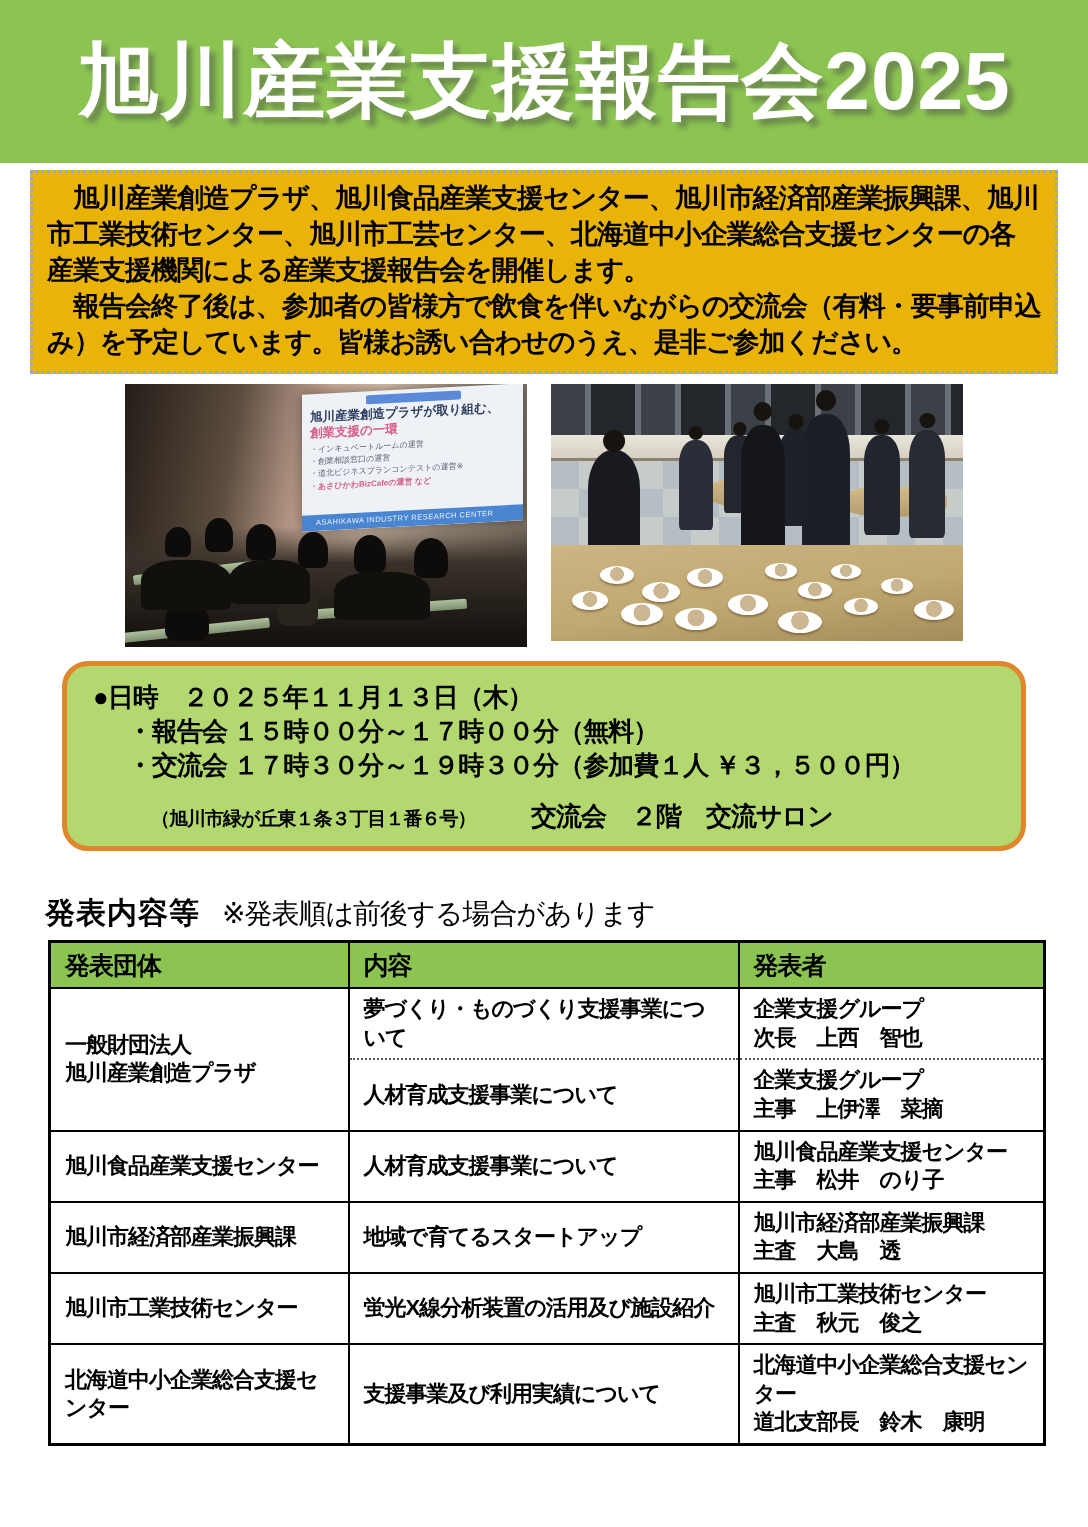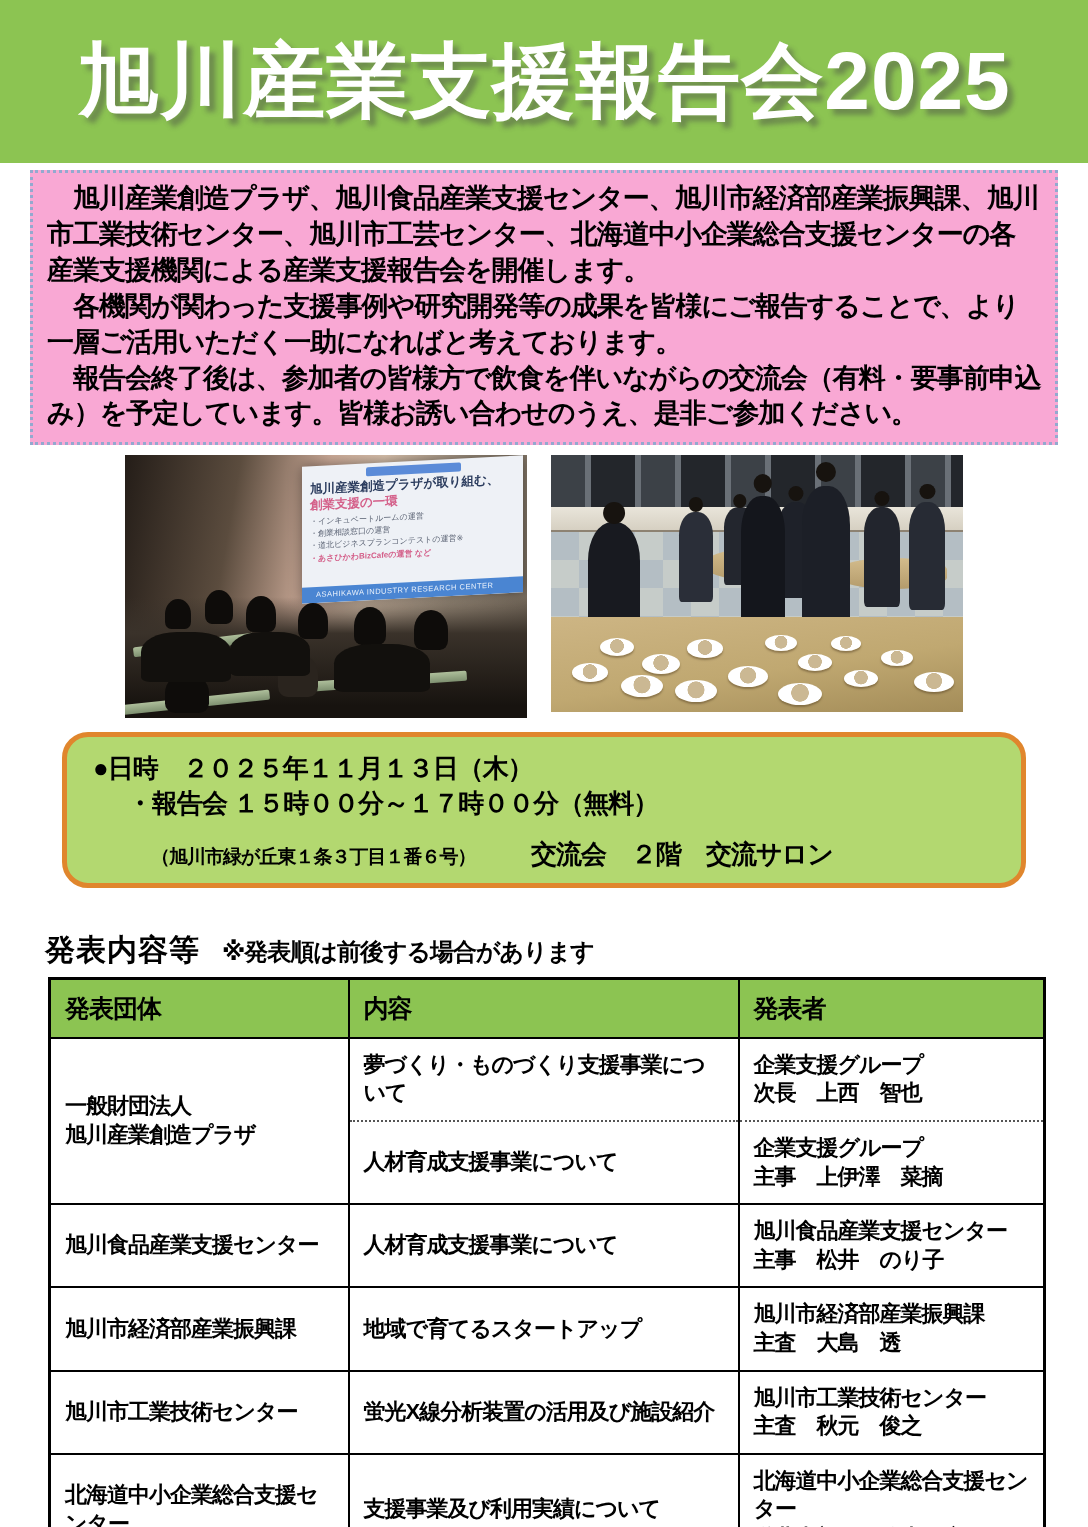--- a/index.html
+++ b/index.html
@@ -12,21 +12,21 @@
   html,body{background:#ffffff;}
   body{font-family:"Liberation Sans","DejaVu Sans",sans-serif;color:#000;}
   .page{width:1088px;height:1527px;background:#fff;position:relative;overflow:hidden;display:flex;flex-direction:column;}
 
   
   .banner{height:163px;background:var(--green);display:flex;align-items:center;justify-content:center;flex:0 0 auto;}
   .banner h1{color:#fff;font-size:82px;font-weight:900;letter-spacing:1px;white-space:nowrap;
              text-shadow:6px 6px 5px rgba(70,70,70,.45);}
 
   
-  .intro{margin:7px 30px 0 30px;border:3px dotted #93a9cf;background:#f9a8d4;padding:8px 14px 10px 14px;flex:0 0 auto;}
+  .intro{margin:7px 30px 0 30px;border:3px dotted #93a9cf;background:#eab308;padding:8px 14px 10px 14px;flex:0 0 auto;}
   .intro p{font-size:27px;font-weight:600;line-height:1.33;letter-spacing:-1px;}
 
   
   .photos{display:flex;justify-content:center;gap:24px;margin-top:10px;flex:0 0 auto;}
   .photo{position:relative;overflow:hidden;flex:0 0 auto;}
   .photo-left{width:402px;height:263px;background:linear-gradient(100deg,#241d18 0%,#5b4c3e 26%,#c9a896 46%,#d9c2ad 58%,#9b8d7c 78%,#6e6356 100%);}
   .photo-right{width:412px;height:257px;background:#cfc9bd;}
 
   
   .screen{position:absolute;left:44%;top:2%;width:55%;height:52%;background:#eef1f6;transform:skewY(-3deg);
@@ -69,43 +69,42 @@
   .info-left{flex:1 1 auto;font-size:26px;font-weight:700;line-height:1.32;letter-spacing:-1px;}
   .info-row{display:flex;align-items:baseline;}
   .info-indent{padding-left:34px;}
   .place-a{flex:0 0 438px;}
   .place-a2{flex:0 0 438px;font-size:19px;padding-left:58px;margin-top:24px;}
   .info-note{flex:0 0 252px;font-size:22.5px;font-weight:700;line-height:1.42;letter-spacing:-1px;padding-top:4px;}
 
   
   .sched-head{margin:14px 0 6px 45px;display:flex;align-items:baseline;gap:22px;flex:0 0 auto;}
   .sched-title{font-size:30px;font-weight:600;letter-spacing:1px;margin-top:28px;}
-  .sched-note{font-size:24px;font-weight:700;letter-spacing:-1px;}
+  .sched-note{font-size:28px;font-weight:400;letter-spacing:-1px;}
   table.sched{border-collapse:collapse;margin-left:48px;width:995px;table-layout:fixed;flex:0 0 auto;
               border:3px solid #000;}
   table.sched col.c1{width:299px;} table.sched col.c2{width:390px;} table.sched col.c3{width:306px;}
-  table.sched th,table.sched td{border:2px solid #000;padding:12px 14px;vertical-align:middle;text-align:left;
+  table.sched th,table.sched td{border:2px solid #000;padding:6px 14px;vertical-align:middle;text-align:left;
               font-size:22px;line-height:1.3;letter-spacing:-1px;white-space:pre-line;}
   table.sched th{background:var(--green);font-weight:600;font-size:25px;height:38px;}
   table.sched td{height:60px;font-weight:600;}
   tr.sub-a td{border-bottom:2px dotted #555;}
   tr.sub-b td{border-top:none;}
 </style>
 </head>
 <body>
 
 <div class="page">
 
   <div class="banner">
     <h1>旭川産業支援報告会2025</h1>
   </div>
 
   <div class="intro">
     <p>　旭川産業創造プラザ、旭川食品産業支援センター、旭川市経済部産業振興課、旭川市工業技術センター、旭川市工芸センター、北海道中小企業総合支援センターの各産業支援機関による産業支援報告会を開催します。</p>
-    <p>　各機関が関わった支援事例や研究開発等の成果を皆様にご報告することで、より一層ご活用いただく一助になればと考えております。</p>
     <p>　報告会終了後は、参加者の皆様方で飲食を伴いながらの交流会（有料・要事前申込み）を予定しています。皆様お誘い合わせのうえ、是非ご参加ください。</p>
   </div>
 
   <div class="photos">
 
     <div class="photo photo-left">
       <div class="floor-l"></div>
       <div class="screen">
         <div class="tab"></div>
         <div class="stitle">旭川産業創造プラザが取り組む、</div>
@@ -165,20 +164,21 @@
       <div class="plate" style="left:88%;bottom:8%;width:40px;height:20px;"></div>
       <div class="plate" style="left:5%;bottom:12%;width:36px;height:19px;"></div>
       <div class="plate" style="left:55%;bottom:3%;width:44px;height:22px;"></div>
     </div>
   </div>
 
   <div class="infobox">
     <div class="info-left">
       <div>●日時　２０２５年１１月１３日（木）</div>
       <div class="info-indent">・報告会 １５時００分～１７時００分（無料）</div>
+      <div class="info-indent">・交流会 １７時３０分～１９時３０分（参加費１人 ￥３，５００円）</div>
       <div class="info-row">
         <span class="place-a2">（旭川市緑が丘東１条３丁目１番６号）</span>
         <span>交流会　２階　交流サロン</span>
       </div>
     </div>
   </div>
 
   <div class="sched-head">
     <span class="sched-title">発表内容等</span>
     <span class="sched-note">※発表順は前後する場合があります</span>

